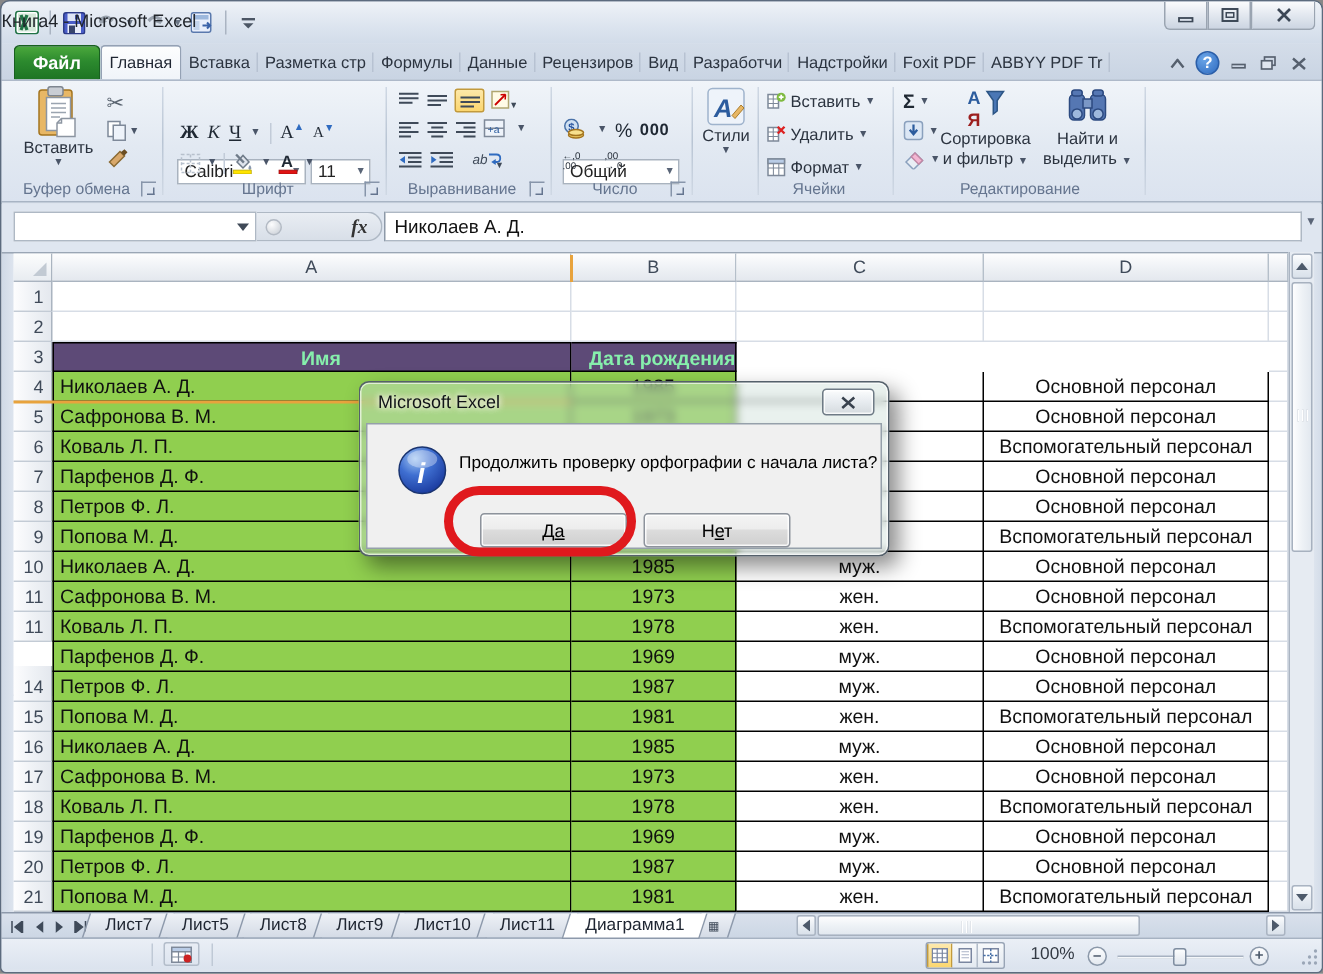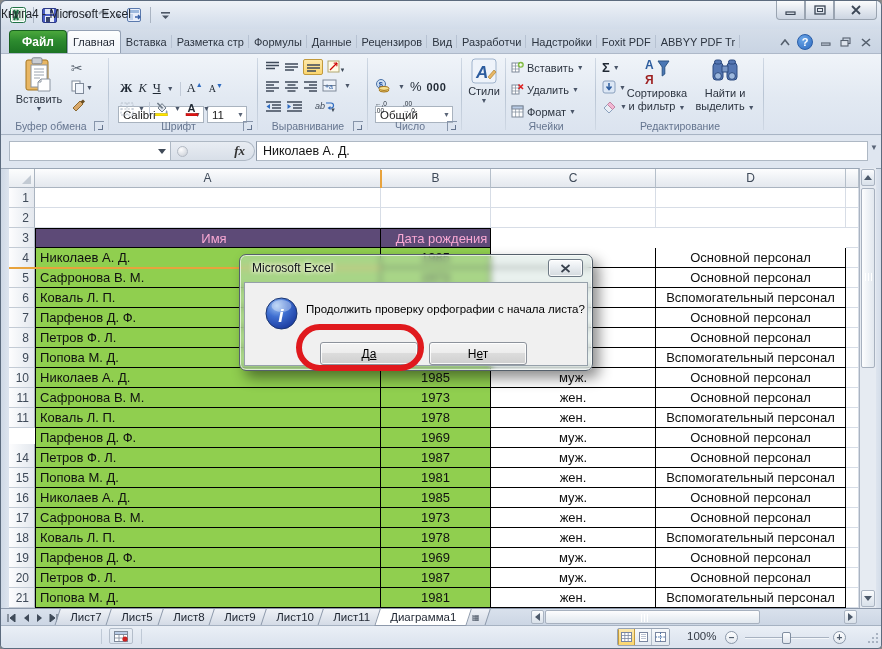--- a/index.html
+++ b/index.html
@@ -69,21 +69,21 @@
   .colhdr{position:absolute;top:0;height:19px;background:linear-gradient(#fdfdfe,#eef1f5 55%,#e4e8ee);
     border-right:1px solid #b5bfca;border-bottom:1px solid #aab4c0;
     display:flex;align-items:center;justify-content:center;font-size:12px;color:#3f4a59;}
   .rowhdr{position:absolute;left:8px;width:26px;background:linear-gradient(90deg,#fdfdfe,#eef1f5 55%,#e4e8ee);
     border-right:1px solid #aab4c0;border-bottom:1px solid #c3cbd5;
     display:flex;align-items:center;justify-content:flex-end;font-size:12px;color:#3f4a59;padding-right:5px;}
   .cell{position:absolute;font-size:13px;color:#101010;display:flex;align-items:center;overflow:hidden;white-space:nowrap;}
   .cell.gl{border-right:1px solid #d7dde6;border-bottom:1px solid #d7dde6;}
   .cell.tbl{border-right:1px solid #000;border-bottom:1px solid #000;}
   .cell.green{background:#90cf4f;}
-  .cell.hdr{background:#5d4a77;color:#f9a8d4;font-weight:normal;justify-content:center;padding-left:12px;}
+  .cell.hdr{background:#5d4a77;color:#86efac;font-weight:bold;justify-content:center;padding-left:12px;}
   .cell.left{padding-left:4px;}
   .cell.center{justify-content:center;}
   .selline-h{position:absolute;left:8px;width:372px;height:2px;background:#e8a33d;z-index:3;}
   .selline-v{position:absolute;width:2px;background:#e8a33d;z-index:3;}
   
   .sb{position:absolute;background:#e6ebf2;}
   .sb-btn{position:absolute;background:linear-gradient(#fcfdfe,#e8edf3 50%,#d9e1ea);border:1px solid #aab4c2;border-radius:2px;
     display:flex;align-items:center;justify-content:center;color:#4d5a6b;}
   .sb-thumb{position:absolute;background:linear-gradient(90deg,#fdfdfe,#eef2f6 50%,#e2e8ef);border:1px solid #a7b1bf;border-radius:2px;}
   .sb-thumb.h{background:linear-gradient(#fdfdfe,#eef2f6 50%,#e2e8ef);}

